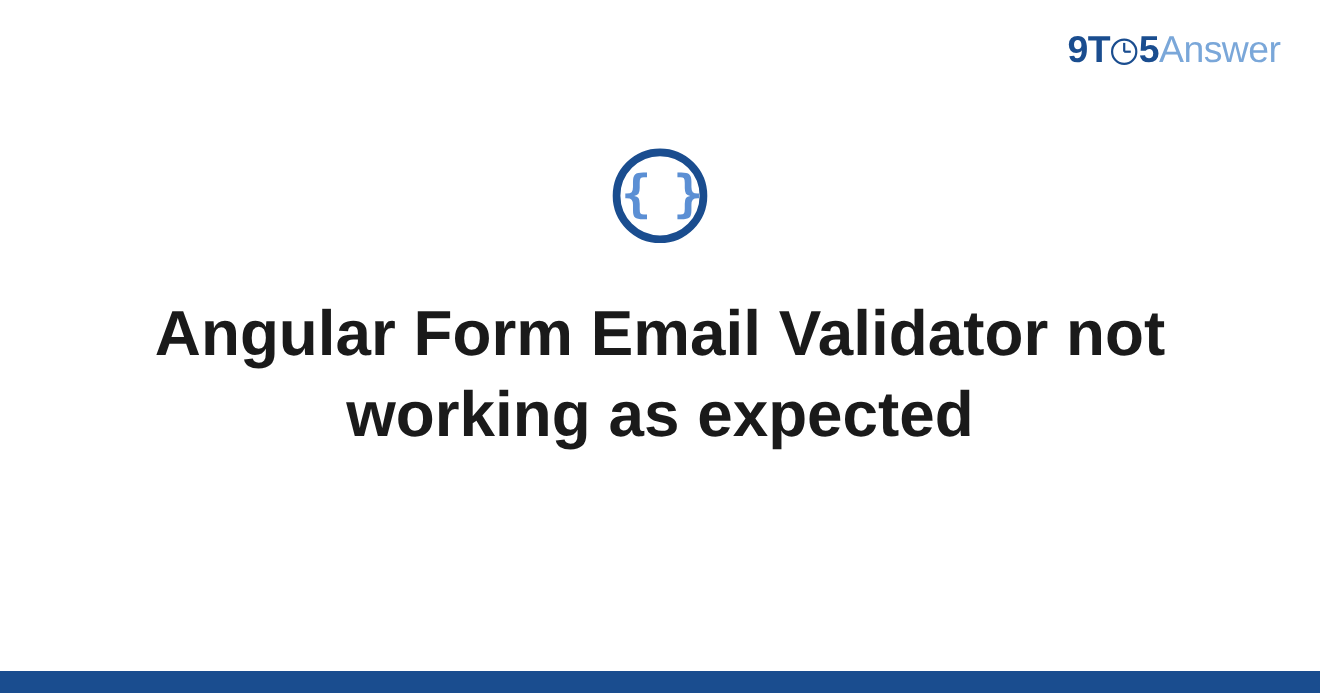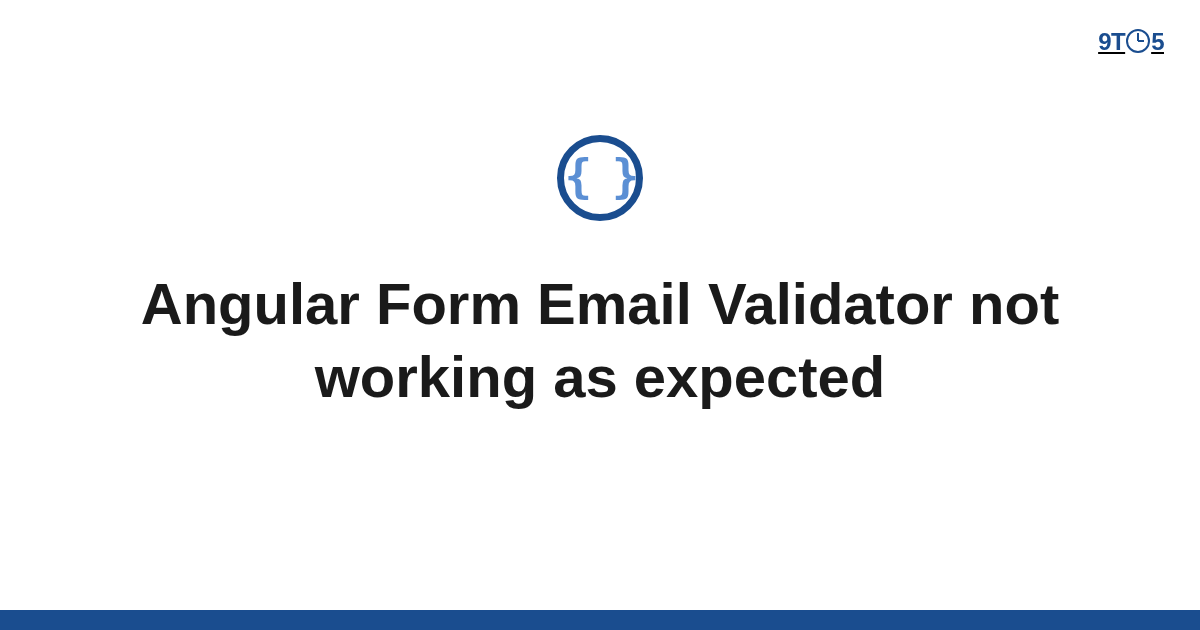--- a/index.html
+++ b/index.html
@@ -10,24 +10,23 @@
       font-family: -apple-system, BlinkMacSystemFont, "Segoe UI", Helvetica, Arial, sans-serif;
       position: relative;
       overflow: hidden;
     }
     .logo-top {
       position: absolute;
       top: 26px;
       right: 36px;
       display: flex;
       align-items: baseline;
-      font-size: 24px;
+      font-size: 34px;
       font-weight: 600;
       letter-spacing: -0.5px;
-      text-decoration: underline;
     }
     .logo-top .nt { color: #1a4d8f; }
     .logo-top .clock {
       display: inline-flex;
       width: 24px;
       height: 24px;
       border: 2.5px solid #1a4d8f;
       border-radius: 50%;
       position: relative;
       margin: 0 1px;
@@ -98,20 +97,21 @@
       background: #1a4d8f;
     }
   </style>
 </head>
 <body>
 
 <div class="logo-top">
   <span class="nt">9T</span>
   <span class="clock"></span>
   <span class="five">5</span>
+  <span class="answer">Answer</span>
 </div>
 
 <div class="center-icon">
   <span class="braces">{ }</span>
 </div>
 
 <h1 class="title">Angular Form Email Validator not working as expected</h1>
 
 <div class="bottom-bar"></div>
 

